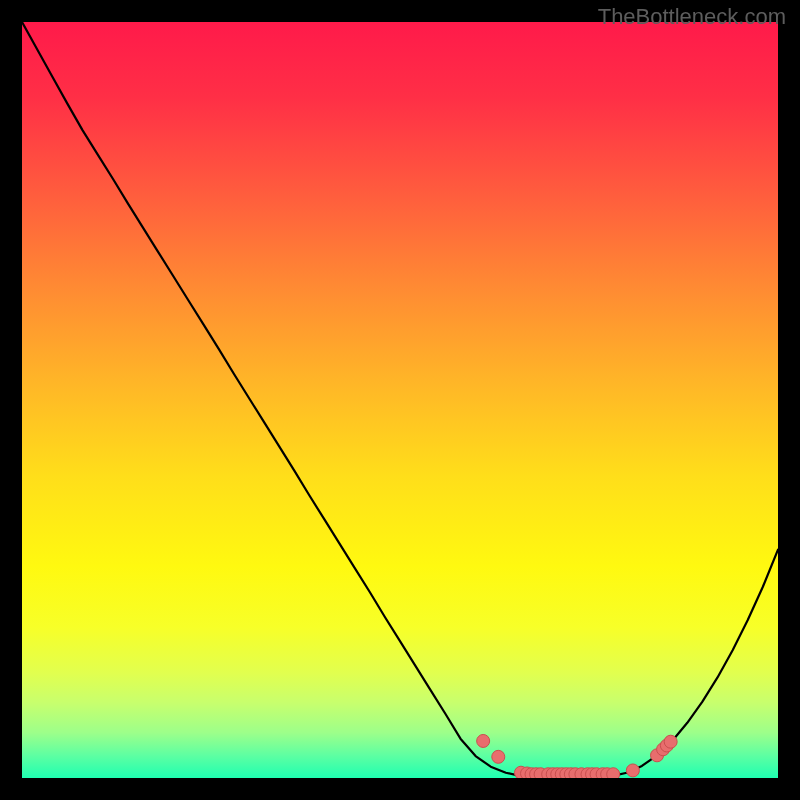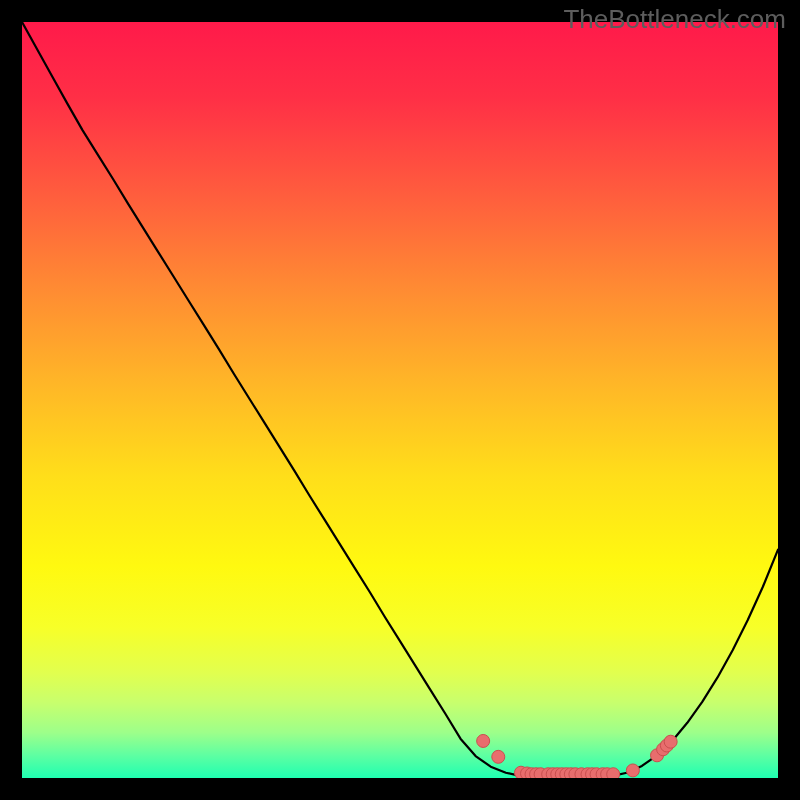--- a/index.html
+++ b/index.html
@@ -17,21 +17,21 @@
     left: 0;
     width: 800px;
     height: 800px;
     background: #000;
   }
   .watermark {
     position: absolute;
     top: 4px;
     right: 14px;
     font-family: Arial, Helvetica, sans-serif;
-    font-size: 26px;
+    font-size: 22px;
     color: #5d5d5d;
     font-weight: 500;
     z-index: 20;
     user-select: none;
   }
   .plot {
     position: absolute;
     top: 22px;
     left: 22px;
     width: 756px;

